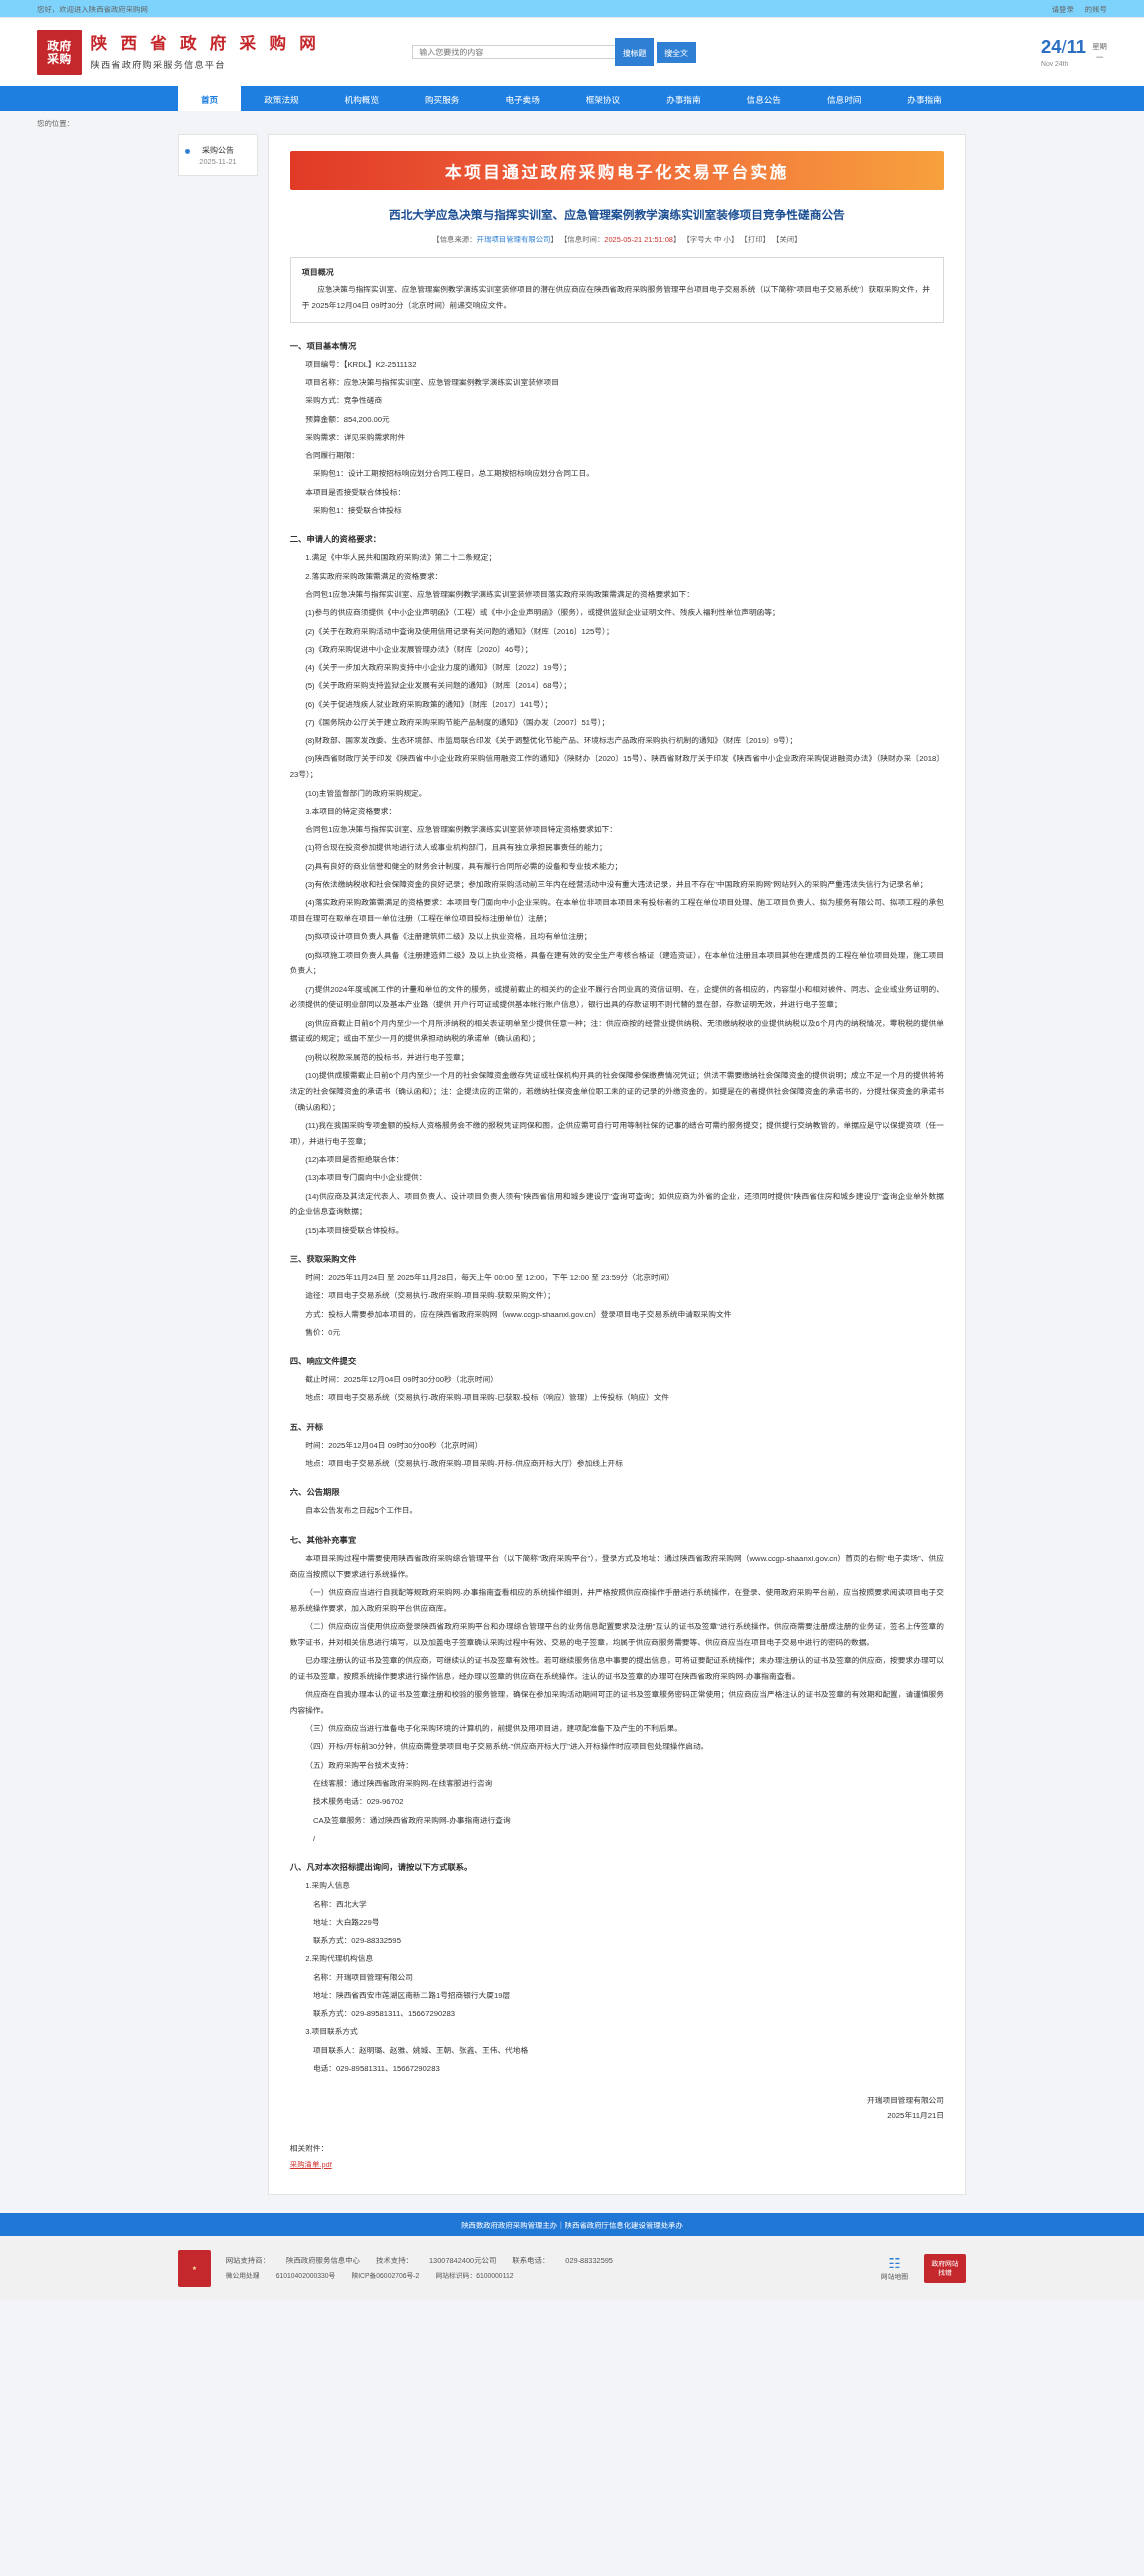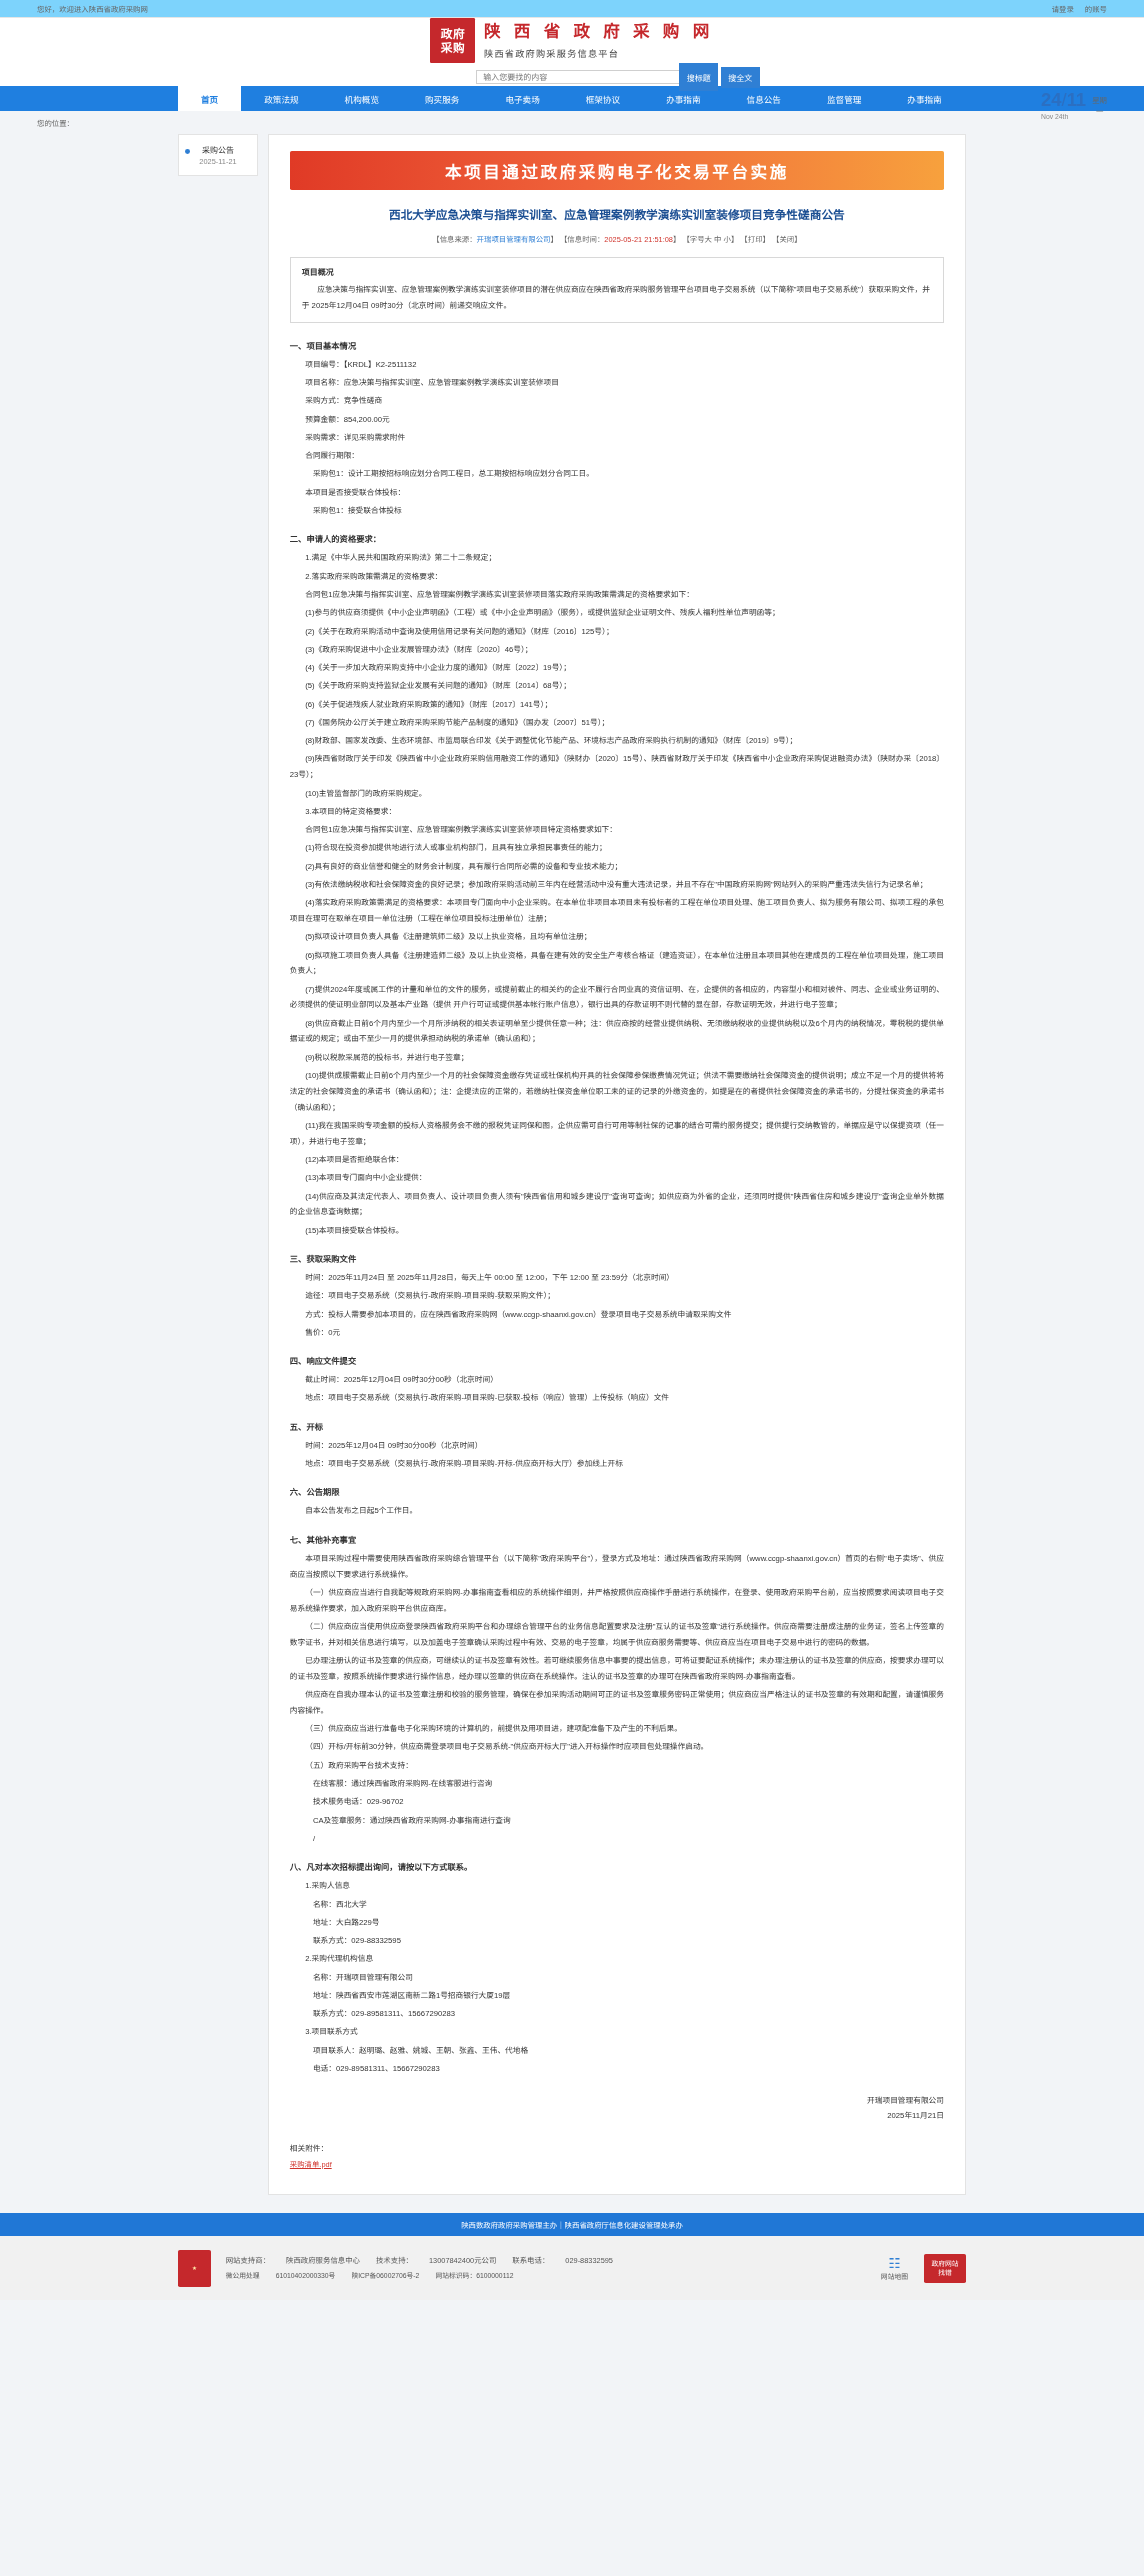--- a/index.html
+++ b/index.html
@@ -28,21 +28,20 @@
   .topbar .right span { color:#666; cursor:pointer; }
 
   
   .header {
     background:#ffffff;
     height:68px;
     display:flex;
     align-items:center;
     padding:0 37px;
     position:relative;
-    flex-direction:column;
   }
   .logo-block { display:flex; align-items:center; gap:8.6px; }
   .logo-mark {
     width:45px;height:45px;background:#c5282c;color:#fff;
     display:flex;flex-direction:column;align-items:center;justify-content:center;
     font-size:11.7px;line-height:1.15;font-weight:bold;letter-spacing:0.6px;
     border-radius:1.2px;
   }
   .logo-text .l1 {
     font-size:16.6px; color:#c5282c; font-weight:bold; letter-spacing:4.3px; line-height:1.25;
@@ -276,21 +275,21 @@
 
 <div class="nav">
   <div class="item active">首页</div>
   <div class="item">政策法规</div>
   <div class="item">机构概览</div>
   <div class="item">购买服务</div>
   <div class="item">电子卖场</div>
   <div class="item">框架协议</div>
   <div class="item">办事指南</div>
   <div class="item">信息公告</div>
-  <div class="item">监督管理</div>
+  <div class="item">信息时间</div>
   <div class="item">办事指南</div>
 </div>
 
 <div class="crumb">您的位置：</div>
 
 <div class="layout">
 
   <div class="side">
     <div class="side-card">
       <span class="dot"></span>

